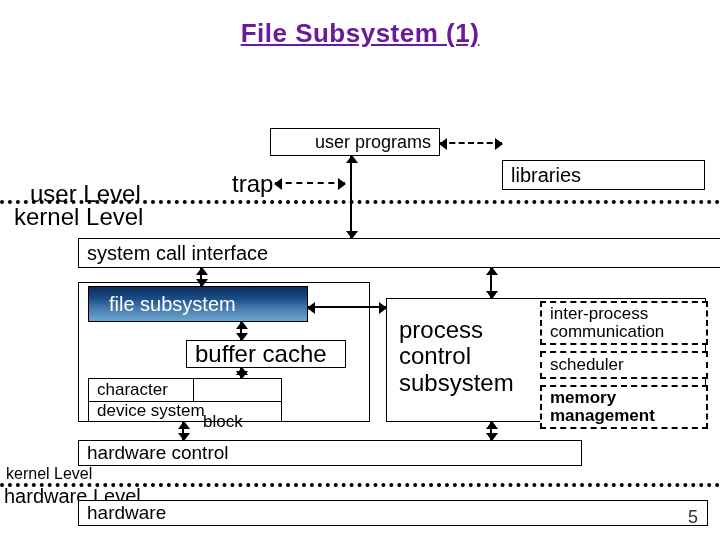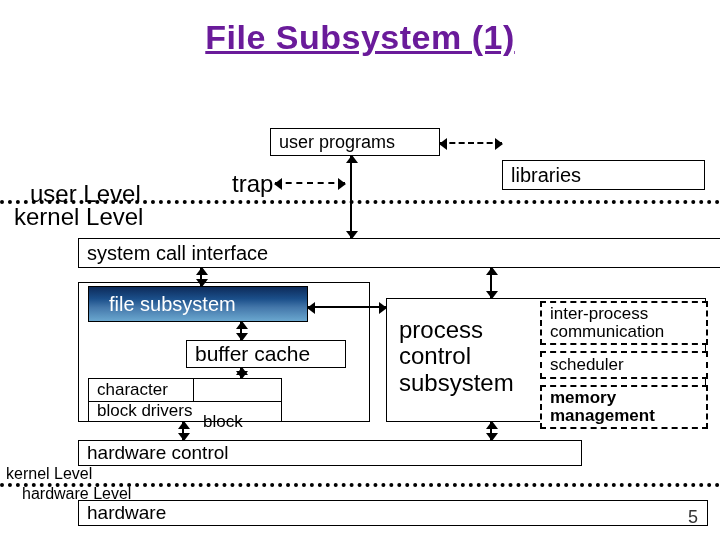--- a/index.html
+++ b/index.html
@@ -9,37 +9,37 @@
     background: #fff;
     font-family: "Segoe UI", "Helvetica Neue", Arial, sans-serif;
     color: #000;
     position: relative;
     overflow: hidden;
   }
   .title {
     position: absolute;
     top: 18px; left: 0; right: 0;
     text-align: center;
-    font-size: 34px;
+    font-size: 26px;
     font-weight: 700;
     color: #6a1b9a;
     text-decoration: underline;
     letter-spacing: 0.5px;
   }
   .box {
     position: absolute;
     border: 1px solid #000;
     background: #fff;
     display: flex;
     align-items: center;
     justify-content: flex-start;
     padding: 2px 8px;
     font-size: 18px;
   }
-  .box.center { justify-content: flex-start; }
+  .box.center { justify-content: flex-end; }
   .plain-label {
     position: absolute;
     font-size: 24px;
   }
   .divider {
     position: absolute;
     left: 0; width: 720px;
     height: 0;
     border-top: 4px dotted #000;
   }
@@ -142,32 +142,32 @@
 <div class="arrow-dbl-v" style="left:490px; top:268px; height:30px;"></div>
 
 <div class="large-outline" style="left:78px; top:282px; width:292px; height:140px;"></div>
 
 <div class="file-box" style="left:88px; top:286px; width:220px; height:36px;">
   <span>file subsystem</span>
 </div>
 
 <div class="arrow-dbl-v" style="left:240px; top:322px; height:18px;"></div>
 
-<div class="box" style="left:186px; top:340px; width:160px; height:28px; font-size:21px;">
+<div class="box" style="left:186px; top:340px; width:160px; height:28px; font-size:24px;">
   <span>buffer cache</span>
 </div>
 
 <div class="arrow-dbl-h" style="left:308px; top:306px; width:78px;"></div>
 
 <div class="box" style="left:88px; top:378px; width:194px; height:44px; padding:0; display:block; font-size:17px;">
   <div style="position:absolute; left:8px; top:1px;">character</div>
   <div class="dd-inner-sep" style="left:104px; top:0; height:22px;"></div>
   <div style="position:absolute; left:114px; top:1px;margin-top:32px;">block</div>
   <div style="position:absolute; left:0; top:22px; width:100%; border-top:1px solid #000;"></div>
-  <div style="position:absolute; left:8px; top:22px;">block drivers</div>
+  <div style="position:absolute; left:8px; top:22px;">device system</div>
 </div>
 
 <div class="arrow-dbl-v" style="left:240px; top:368px; height:10px;"></div>
 
 <div class="box" style="left:386px; top:298px; width:320px; height:124px; padding:0;">
   <div style="position:absolute; left:12px; top:18px; font-size:24px; line-height:1.1; white-space:pre;">process
 control
 subsystem</div>
 </div>
 
@@ -183,19 +183,19 @@
 
 <div class="arrow-dbl-v" style="left:182px; top:422px; height:18px;"></div>
 <div class="arrow-dbl-v" style="left:490px; top:422px; height:18px;"></div>
 
 <div class="box" style="left:78px; top:440px; width:504px; height:26px; font-size:19px;">
   <span>hardware control</span>
 </div>
 
 <div class="plain-label" style="left:6px; top:465px; font-size:16px;">kernel Level</div>
 <div class="divider" style="top:483px;"></div>
-<div class="plain-label" style="left:22px; top:485px; font-size:16px;">hardware Level</div>
+<div class="plain-label" style="left:4px; top:485px; font-size:20px;">hardware Level</div>
 
 <div class="box" style="left:78px; top:500px; width:630px; height:26px; font-size:19px;">
   <span>hardware</span>
 </div>
 
 <div class="page-num">5</div>
 
 </body></html>

